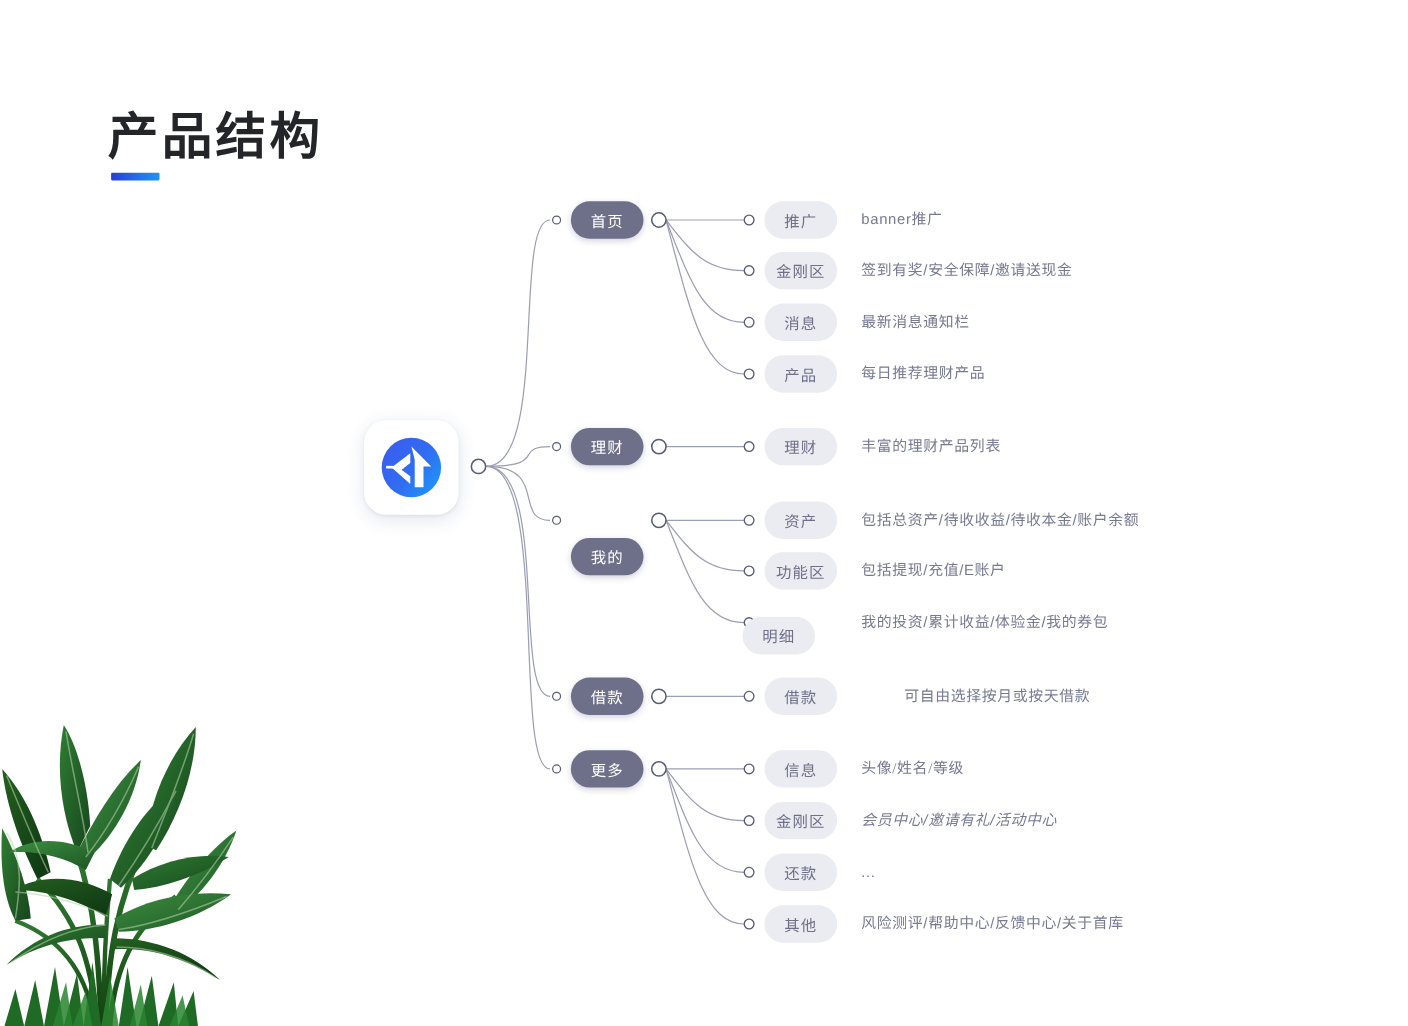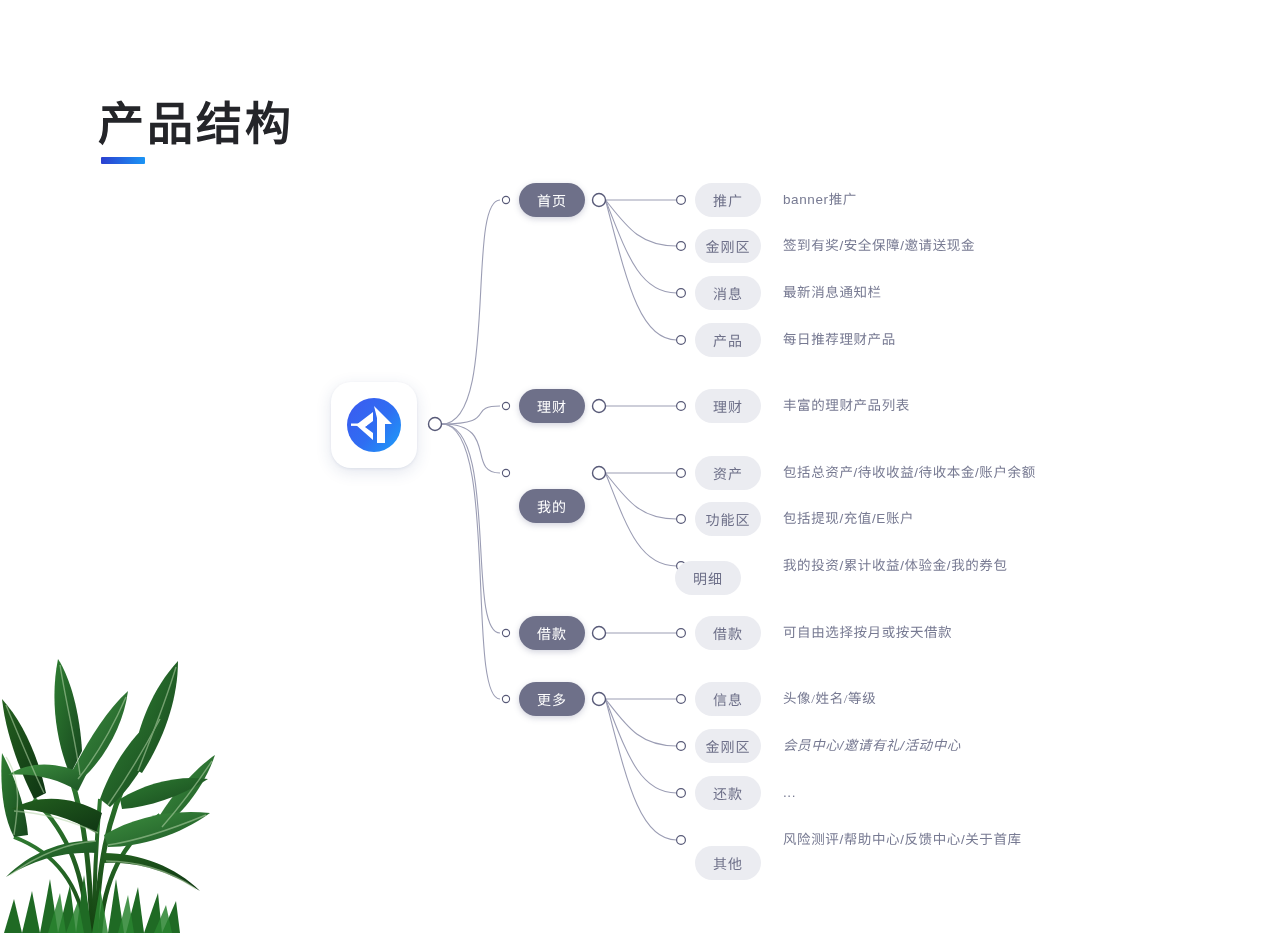--- a/index.html
+++ b/index.html
@@ -223,29 +223,29 @@
       <div class="desc" style="left: 783px; top: 399px;">丰富的理财产品列表</div>
       <div class="pill pill-main" style="left: 519px; top: 456px; margin-top: 33px;">我的</div>
       <div class="pill pill-leaf" style="left: 695px; top: 456px;">资产</div>
       <div class="desc" style="left: 783px; top: 466px;">包括总资产/待收收益/待收本金/账户余额</div>
       <div class="pill pill-leaf" style="left: 695px; top: 502px;">功能区</div>
       <div class="desc" style="left: 783px; top: 512px;">包括提现/充值/E账户</div>
       <div class="pill pill-leaf" style="left: 675px; top: 549px; margin-top: 12px;">明细</div>
       <div class="desc" style="left: 783px; top: 559px;">我的投资/累计收益/体验金/我的券包</div>
       <div class="pill pill-main" style="left: 519px; top: 616px;">借款</div>
       <div class="pill pill-leaf" style="left: 695px; top: 616px;">借款</div>
-      <div class="desc" style="left: 783px; top: 626px;">可自由选择按月或按天借款</div>
+      <div class="desc" style="left: 822px; top: 626px;">可自由选择按月或按天借款</div>
       <div class="pill pill-main" style="left: 519px; top: 682px;">更多</div>
       <div class="pill pill-leaf" style="left: 695px; top: 682px;">信息</div>
       <div class="desc" style="left: 783px; top: 692px; font-family: Liberation Serif, serif;">头像/姓名/等级</div>
       <div class="pill pill-leaf" style="left: 695px; top: 729px;">金刚区</div>
       <div class="desc" style="left: 783px; top: 739px; font-style: italic;">会员中心/邀请有礼/活动中心</div>
       <div class="pill pill-leaf" style="left: 695px; top: 776px;">还款</div>
       <div class="desc" style="left: 783px; top: 786px;">...</div>
-      <div class="pill pill-leaf" style="left: 695px; top: 823px; margin-top: 23px;">其他</div>
+      <div class="pill pill-leaf" style="left: 695px; top: 823px;">其他</div>
       <div class="desc" style="left: 783px; top: 833px;">风险测评/帮助中心/反馈中心/关于首库</div>
     </div>
 </div>
 
 <svg id="plant" viewBox="0 0 215 330" xmlns="http://www.w3.org/2000/svg">
   <defs>
     <linearGradient id="lf1" x1="0%" y1="0%" x2="100%" y2="100%">
       <stop offset="0%" stop-color="#2e7d32"></stop>
         <stop offset="100%" stop-color="#17461d"></stop>
     </linearGradient>

